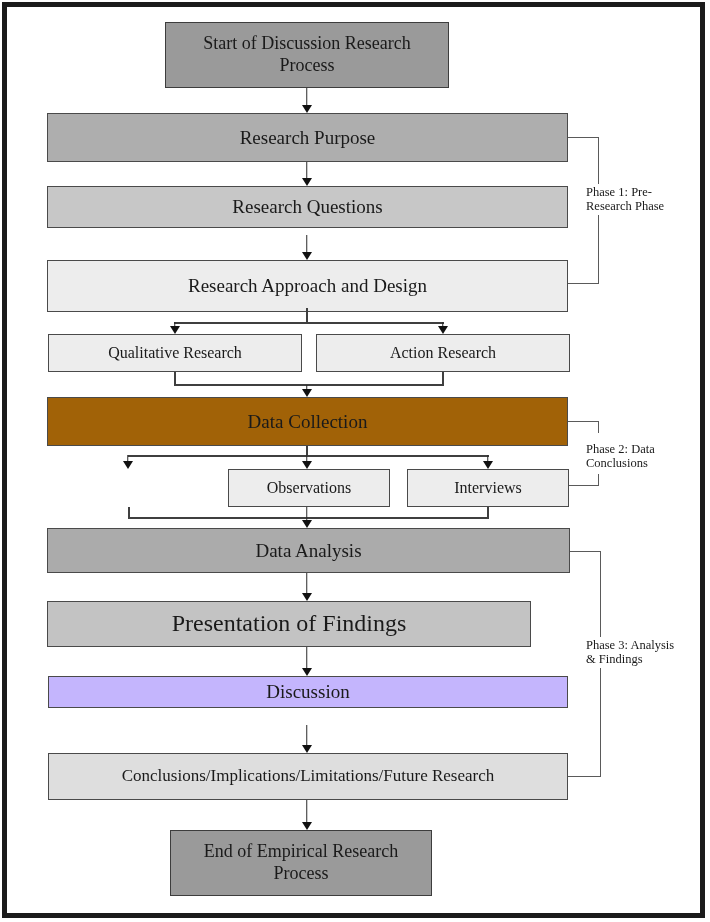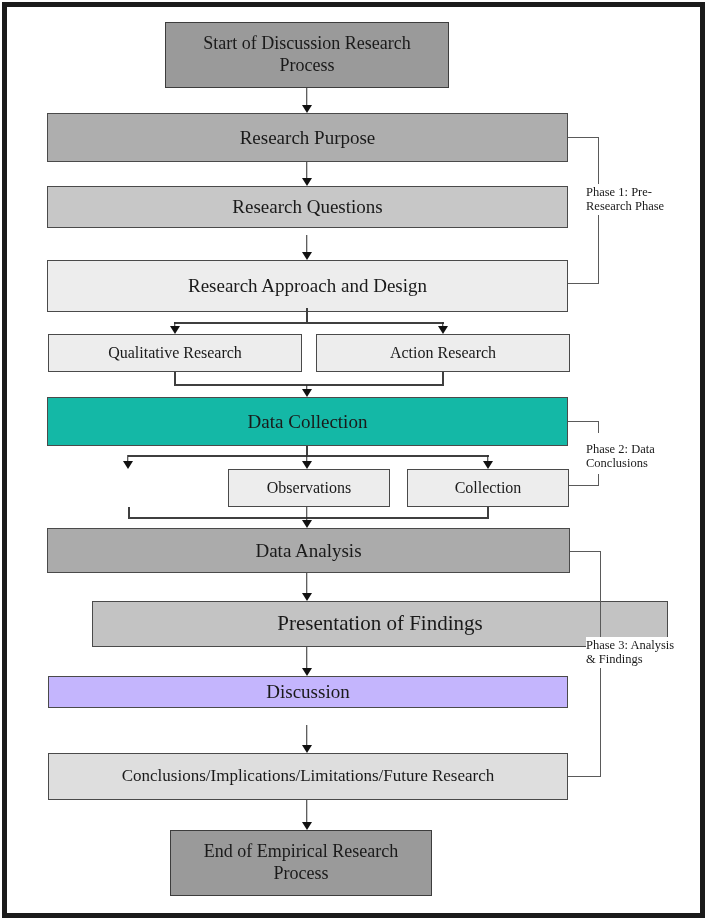--- a/index.html
+++ b/index.html
@@ -13,26 +13,26 @@
     display:flex;flex-direction:column;align-items:center;justify-content:center;
     text-align:center;line-height:1.22;}
   .box span{display:block;}
   
   .n-start{left:165px;top:22px;width:284px;height:66px;background:#9a9a9a;font-size:18px;border-color:#3d3d3d;}
   .n-purpose{left:47px;top:113px;width:521px;height:49px;background:#aeaeae;font-size:19px;}
   .n-questions{left:47px;top:186px;width:521px;height:42px;background:#c7c7c7;font-size:19px;}
   .n-approach{left:47px;top:260px;width:521px;height:52px;background:#ededed;font-size:19px;align-items:center;}
   .n-qualitative{left:48px;top:334px;width:254px;height:38px;background:#ededed;font-size:16px;}
   .n-action{left:316px;top:334px;width:254px;height:38px;background:#ededed;font-size:16px;}
-  .n-collection{left:47px;top:397px;width:521px;height:49px;background:#14b8a6;font-size:19px;}
+  .n-collection{left:47px;top:397px;width:521px;height:49px;background:#a16207;font-size:19px;}
   .n-documentation{left:48px;top:469px;width:163px;height:38px;background:#ededed;font-size:16px;}
   .n-observations{left:228px;top:469px;width:162px;height:38px;background:#ededed;font-size:16px;}
   .n-interviews{left:407px;top:469px;width:162px;height:38px;background:#ededed;font-size:16px;}
   .n-analysis{left:47px;top:528px;width:523px;height:45px;background:#ababab;font-size:19px;}
-  .n-presentation{left:47px;top:601px;width:576px;height:46px;background:#c3c3c3;font-size:21px;margin-left:45px;}
+  .n-presentation{left:47px;top:601px;width:484px;height:46px;background:#c3c3c3;font-size:24px;}
   .n-discussion{left:48px;top:676px;width:520px;height:32px;background:#c4b5fd;font-size:19px;}
   .n-conclusions{left:48px;top:753px;width:520px;height:47px;background:#dedede;font-size:17px;}
   .n-end{left:170px;top:830px;width:262px;height:66px;background:#9a9a9a;font-size:18px;border-color:#3d3d3d;}
   
   .arr{position:absolute;width:11px;}
   .arr .stem{position:absolute;left:50%;top:0;transform:translateX(-50%);
     width:1.5px;height:calc(100% - 7px);background:#2b2b2b;}
   .arr .tip{position:absolute;left:50%;bottom:0;transform:translateX(-50%);
     width:0;height:0;border-left:5.5px solid transparent;border-right:5.5px solid transparent;
     border-top:8px solid #111111;}
@@ -79,21 +79,21 @@
   <div class="box n-collection">
     <span>Data Collection</span>
   </div>
 
 
   <div class="box n-observations">
     <span>Observations</span>
   </div>
 
   <div class="box n-interviews">
-    <span>Collection</span>
+    <span>Interviews</span>
   </div>
 
   <div class="box n-analysis">
     <span>Data Analysis</span>
   </div>
 
   <div class="box n-presentation">
     <span>Presentation of Findings</span>
   </div>
 

